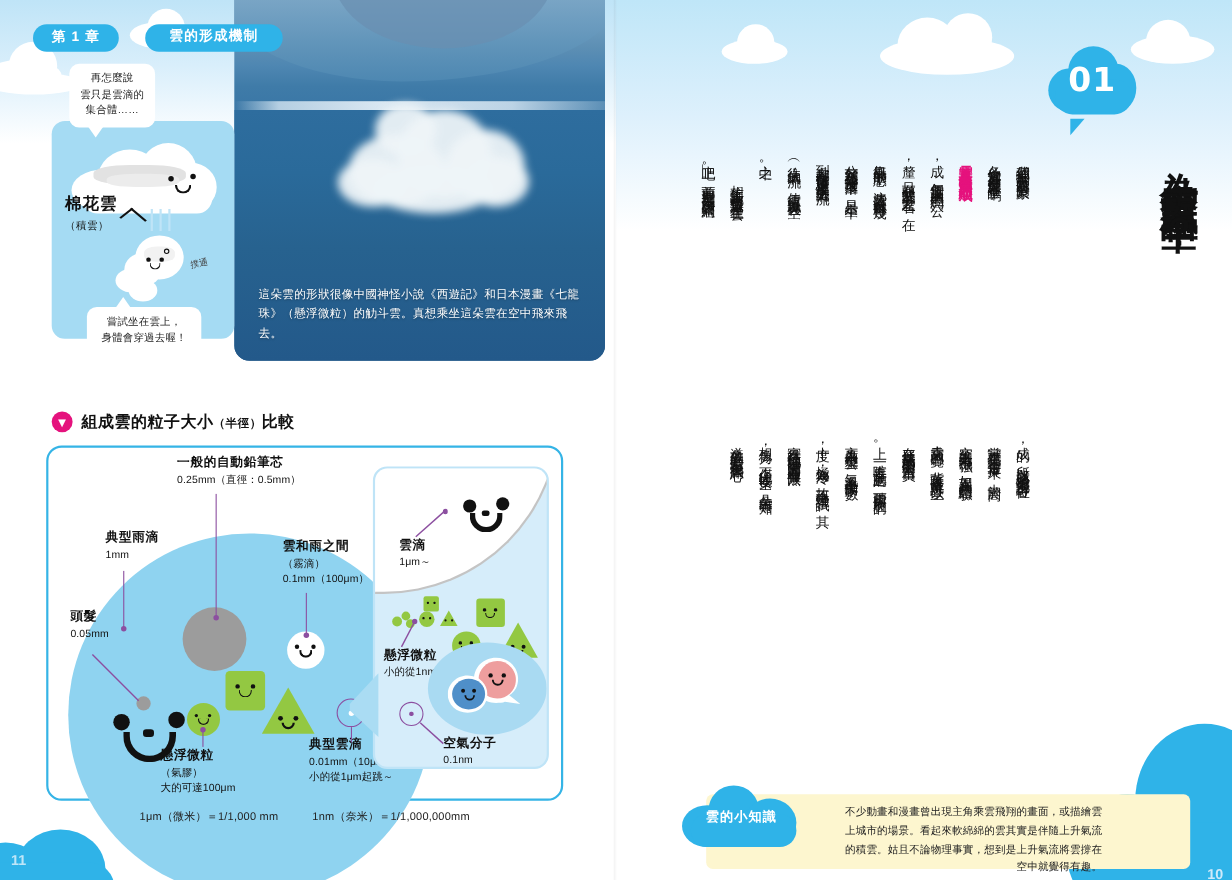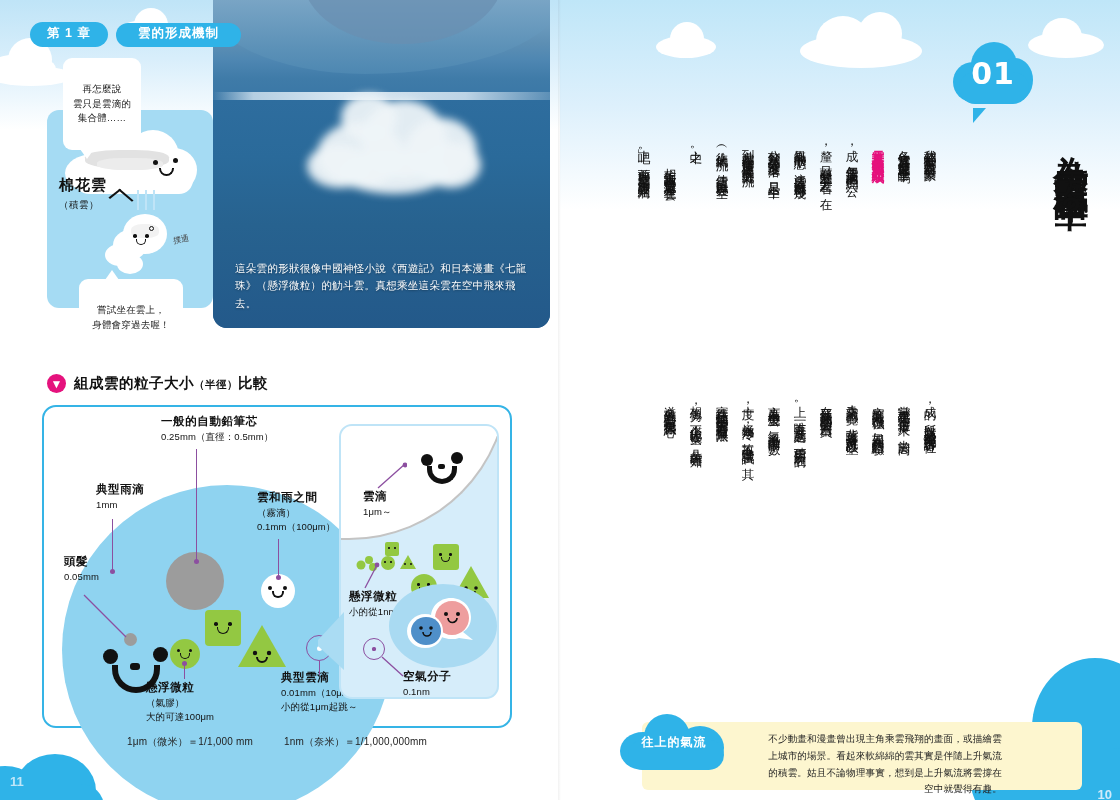--- a/index.html
+++ b/index.html
@@ -19,21 +19,21 @@
   .sky-right {
     position:absolute; left:560px; top:0; width:560px; height:210px;
     background:linear-gradient(to bottom,#bfe6f8 0%,#ddf0fc 50%,#ffffff 100%);
   }
 
   
   .puff { position:absolute; background:#fff; border-radius:50%; }
   .cloudgroup { position:absolute; }
 
   
-  .tabs { position:absolute; left:30px; top:22px; display:flex; gap:8px; z-index:12;align-items:flex-end; }
+  .tabs { position:absolute; left:30px; top:22px; display:flex; gap:24px; z-index:12; }
   .tab {
     background:#2fb3e8; color:#fff; border-radius:14px;
     font-size:12.5px; font-weight:bold; letter-spacing:1px;
     padding:5px 17px 6px; line-height:1.1; white-space:nowrap;
   }
   .tab.t2 { padding:4px 22px 6px; }
 
   
   .photo {
     position:absolute; left:213px; top:0; width:337px; height:328px;
@@ -88,21 +88,21 @@
     border-bottom:11px solid #a5dbf3;
   }
   .charpanel .tail-bot {
     position:absolute; left:108px; bottom:-11px; width:0;height:0;
     border-left:11px solid transparent; border-right:0 solid transparent;
     border-top:13px solid #a5dbf3;
   }
   .bubble {
     position:absolute; background:#fff; border-radius:9px; z-index:9;
     font-size:9.5px; line-height:1.55; color:#222; text-align:center;
-    padding:24px 9px; letter-spacing:.2px;
+    padding:7px 9px; letter-spacing:.2px;
   }
   .bubble.b1 { left:63px; top:58px; width:78px; }
   .bubble.b1:after {
     content:""; position:absolute; left:17px; bottom:-9px;
     border-left:7px solid transparent; border-right:7px solid transparent;
     border-top:10px solid #fff;
   }
   .bubble.b2 { left:79px; top:279px; width:104px; }
   .bubble.b2:after {
     content:""; position:absolute; left:26px; top:-9px;
@@ -575,21 +575,21 @@
   <div class="v-col" style="right:438px;top:396px;height:300px;">道各位的心意一定也會很開心。</div>
 
   <div class="tipbox">
     <div class="txt">不少動畫和漫畫曾出現主角乘雲飛翔的畫面，或描繪雲上城市的場景。看起來軟綿綿的雲其實是伴隨上升氣流的積雲。姑且不論物理事實，想到是上升氣流將雲撐在空中就覺得有趣。</div>
   </div>
   <div class="tipcloud">
     <i style="left:0;top:20px;width:46px;height:38px;"></i>
     <i style="left:24px;top:2px;width:46px;height:46px;"></i>
     <i style="left:56px;top:14px;width:48px;height:44px;"></i>
     <i style="left:8px;top:28px;width:96px;height:30px;border-radius:15px;"></i>
-    <div class="lb">往上的氣流</div>
+    <div class="lb">雲的小知識</div>
   </div>
 
   <div class="pgcloud-l">
     <i style="left:0;top:26px;width:74px;height:62px;"></i>
     <i style="left:46px;top:14px;width:82px;height:74px;"></i>
     <i style="left:10px;top:44px;width:126px;height:46px;border-radius:23px;"></i>
     <div class="pn">11</div>
   </div>
   <div class="pgcloud-r">
     <i style="left:0;top:64px;width:110px;height:110px;"></i>

